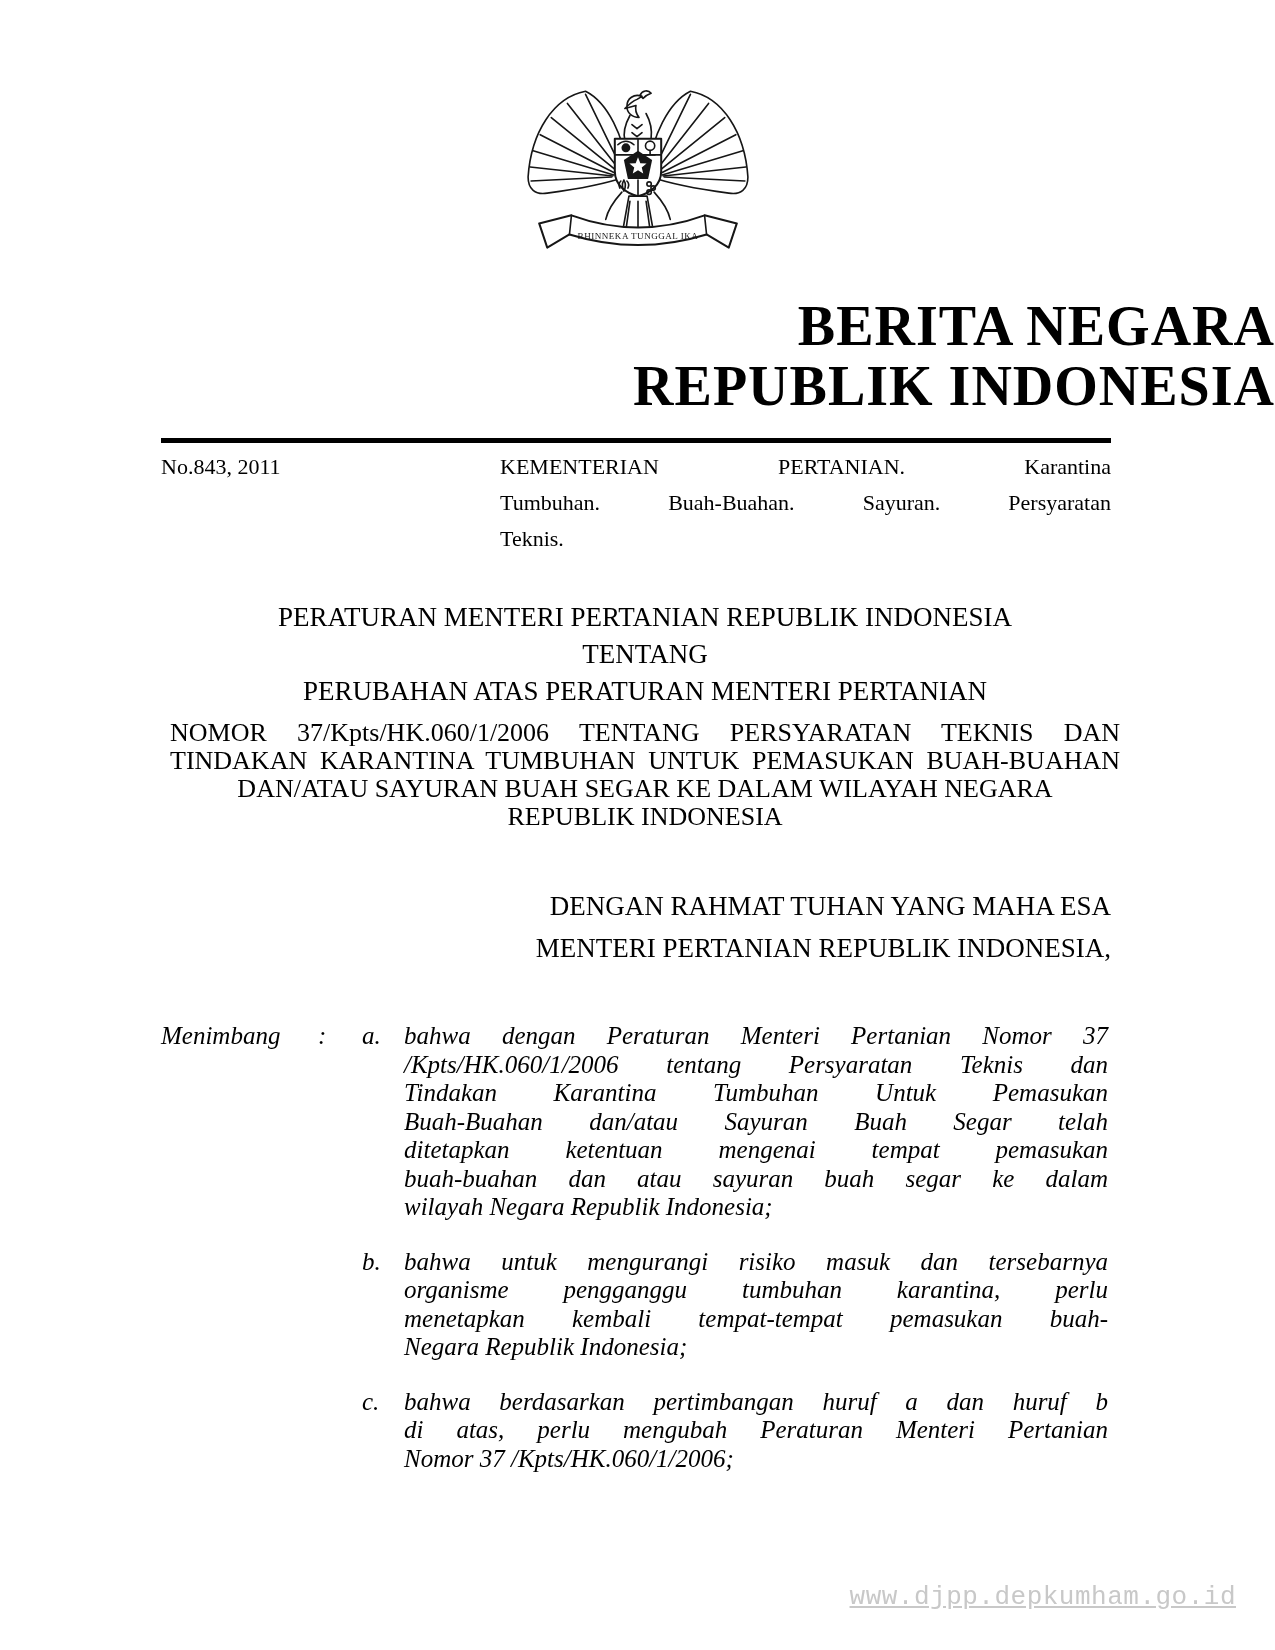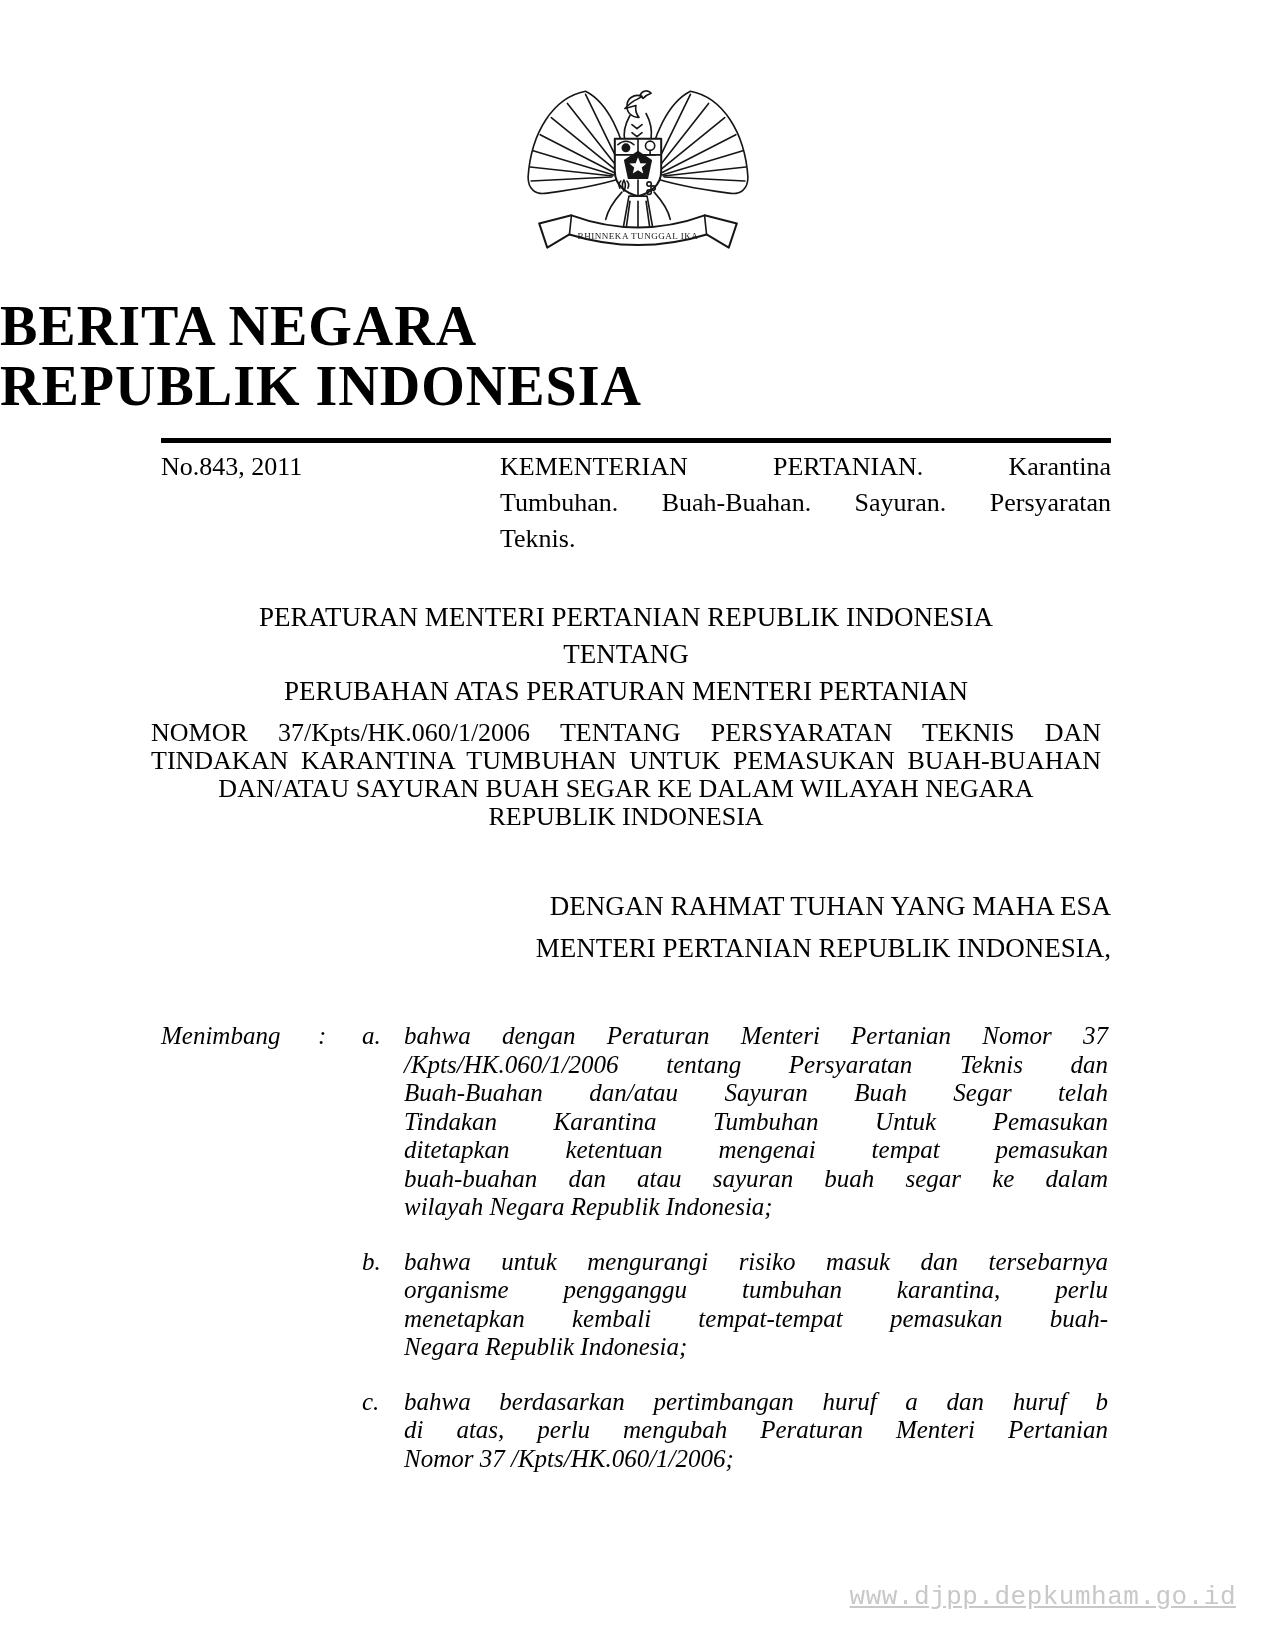--- a/index.html
+++ b/index.html
@@ -11,30 +11,30 @@
     font-family:"Liberation Serif","DejaVu Serif",serif;
     color:#000;
     overflow:hidden;
   }
   
   .emblem{position:absolute;left:517px;top:84px;width:242px;height:182px;}
   .emblem svg{width:100%;height:100%;}
   
   .masthead-title{
     position:absolute;left:0;right:0;top:296px;
-    text-align:left;font-weight:bold;font-size:56px;line-height:60px;
+    text-align:right;font-weight:bold;font-size:56px;line-height:60px;
     letter-spacing:1px;
   }
   .rule{position:absolute;left:161px;top:438px;width:950px;height:5px;background:#000;}
-  .header-row{position:absolute;left:161px;top:449px;width:950px;font-size:26px;line-height:36px;}
+  .header-row{position:absolute;left:161px;top:449px;width:950px;font-size:22px;line-height:36px;}
   .issue{position:absolute;left:0;top:0;white-space:nowrap;}
   .subject{margin-left:339px;width:611px;}
   .fill{text-align:justify;text-align-last:justify;}
   
-  .reg-wrap{position:absolute;left:151px;top:603px;width:950px;text-align:center;font-size:27px;line-height:28px;}
+  .reg-wrap{position:absolute;left:170px;top:603px;width:950px;text-align:center;font-size:27px;line-height:28px;}
   .hd-line{margin-bottom:9px;}
   .reg-subject{margin-top:14px;font-size:26px;line-height:28px;}
   .invocation{position:absolute;left:161px;width:950px;text-align:right;font-size:27px;line-height:28px;}
   .inv1{top:892px;}
   .inv2{top:934px;}
   
   .considerations{position:absolute;left:161px;top:1022px;width:947px;font-size:25px;line-height:28.5px;font-style:italic;}
   .crow{display:grid;grid-template-columns:157px 44px 42px 1fr;margin-bottom:26px;}
   .clabel,.ccolon,.cletter{white-space:nowrap;}
   .cbody .cline{min-height:28.5px;}
@@ -146,22 +146,22 @@
   <div class="invocation inv2">MENTERI PERTANIAN REPUBLIK INDONESIA,</div>
 
   <div class="considerations">
       <div class="crow">
         <div class="clabel">Menimbang</div>
         <div class="ccolon">:</div>
         <div class="cletter">a.</div>
         <div class="cbody">
           <div class="cline fill">bahwa dengan Peraturan Menteri Pertanian Nomor 37</div>
           <div class="cline fill">/Kpts/HK.060/1/2006 tentang Persyaratan Teknis dan</div>
+          <div class="cline fill">Tindakan Karantina Tumbuhan Untuk Pemasukan</div>
           <div class="cline fill">Buah-Buahan dan/atau Sayuran Buah Segar telah</div>
-          <div class="cline fill">Tindakan Karantina Tumbuhan Untuk Pemasukan</div>
           <div class="cline fill">ditetapkan ketentuan mengenai tempat  pemasukan</div>
           <div class="cline fill">buah-buahan dan atau sayuran buah segar ke dalam</div>
           <div class="cline">wilayah Negara Republik Indonesia;</div>
         </div>
       </div>
       <div class="crow">
         <div class="clabel"></div>
         <div class="ccolon"></div>
         <div class="cletter">b.</div>
         <div class="cbody">

